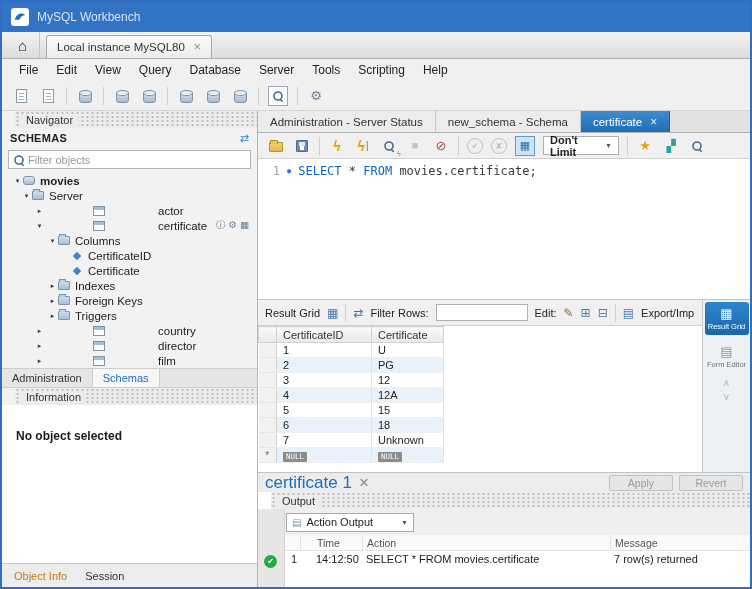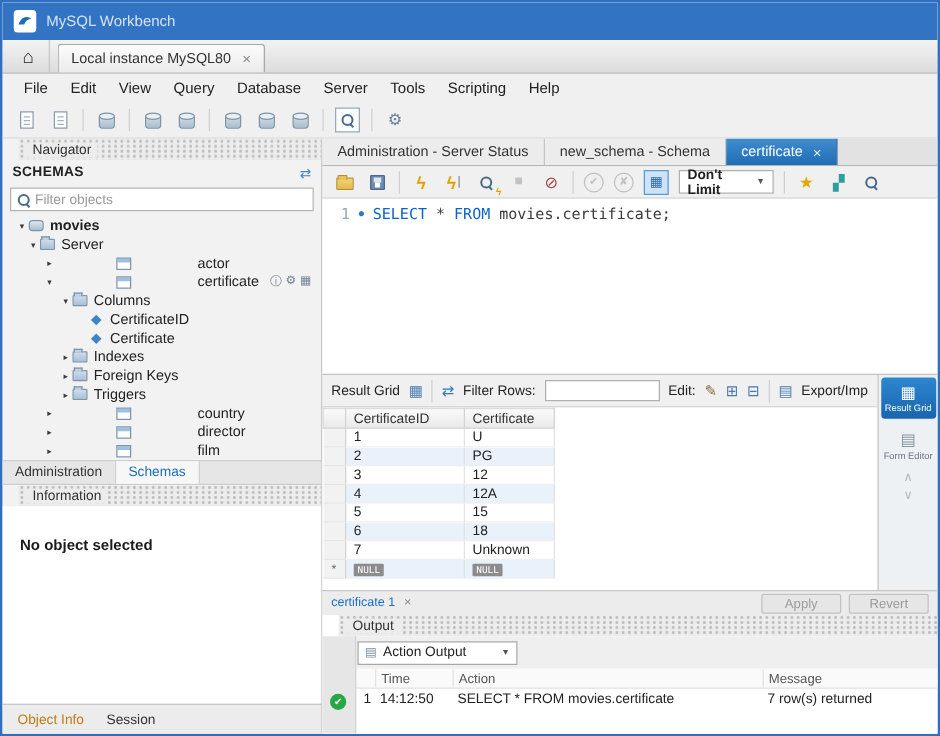--- a/index.html
+++ b/index.html
@@ -130,36 +130,36 @@
   .side-panel { width:48px; flex:0 0 auto; background:#eef1f4; border-left:1px solid #c8c8c8; display:flex; flex-direction:column; align-items:center; padding-top:2px; gap:5px; }
   .side-btn { width:44px; border-radius:3px; display:flex; flex-direction:column; align-items:center; padding:5px 0 4px; gap:2px; }
   .side-btn.active { background:linear-gradient(#2e86cf,#1766ae); }
   .side-btn .s-ico { font-size:13px; line-height:1; }
   .side-btn.active .s-ico, .side-btn.active .s-label { color:#fff; }
   .side-btn.inactive .s-ico { color:#8a98a6; }
   .side-btn .s-label { font-size:7.5px; text-align:center; line-height:1.2; color:#6a7684; }
   .chev { color:#b4b8bc; font-size:10px; line-height:9px; }
 
   .res-tabrow { height:20px; flex:0 0 auto; display:flex; align-items:center; background:#ececec; border-top:1px solid #c4c4c4; padding:0 7px; gap:6px; }
-  .res-tab { color:#1b6ec2; font-size:10px; display:flex; gap:7px; align-items:center; }
+  .res-tab { color:#1b6ec2; font-size:17px; display:flex; gap:7px; align-items:center; }
   .res-tab .x { color:#8a8a8a; }
   .flex-spacer { flex:1; }
   .btn-disabled { min-width:64px; height:16px; background:#e6e6e6; border:1px solid #c2c2c2; color:#9b9b9b; font-size:10.5px; display:flex; align-items:center; justify-content:center; border-radius:2px; }
 
   
   .output { flex:0 0 auto; height:95px; display:flex; flex-direction:column; background:#fff; }
   .output-body { flex:1; position:relative; padding-left:26px; background:#fff; }
   .output-body::before { content:""; position:absolute; left:0; top:0; bottom:0; width:26px; background:#e6e6e6; border-right:1px solid #d4d4d4; }
   .action-row { height:26px; display:flex; align-items:center; padding-left:2px; background:#efefef; }
   .action-select { width:128px; height:19px; background:#fff; border:1px solid #a8a8a8; display:flex; align-items:center; gap:5px; padding:0 5px; font-size:11px; color:#222; }
   .action-select .caret { font-size:7px; color:#555; margin-left:auto; }
   .action-select .doc-ico { color:#7e95a9; font-size:10px; }
   .out-header-row { height:16px; display:flex; align-items:center; font-size:10.5px; color:#555; border-bottom:1px solid #e2e2e2; background:#fafafa; }
   .oc-idx { width:16px; flex:0 0 auto; }
-  .oc-time { width:62px; flex:0 0 auto; padding-left:4px; border-left:1px solid #e2e2e2; height:100%; display:flex; align-items:center; }
+  .oc-time { width:62px; flex:0 0 auto; padding-left:16px; border-left:1px solid #e2e2e2; height:100%; display:flex; align-items:center; }
   .oc-action { flex:1; padding-left:4px; border-left:1px solid #e2e2e2; height:100%; display:flex; align-items:center; min-width:0; }
   .oc-msg { width:140px; flex:0 0 auto; padding-left:4px; border-left:1px solid #e2e2e2; height:100%; display:flex; align-items:center; }
   .out-row { height:16px; display:flex; align-items:center; font-size:11px; color:#222; }
   .out-row .oc-time, .out-row .oc-action, .out-row .oc-msg { border-left:none; }
   .oc-idx.num { text-align:right; padding-right:3px; }
   .status-check { position:absolute; left:6px; top:46px; width:13px; height:13px; border-radius:50%; background:#28a745; color:#fff; font-size:8px; display:flex; align-items:center; justify-content:center; }
 </style>
 </head>
 <body>
 

